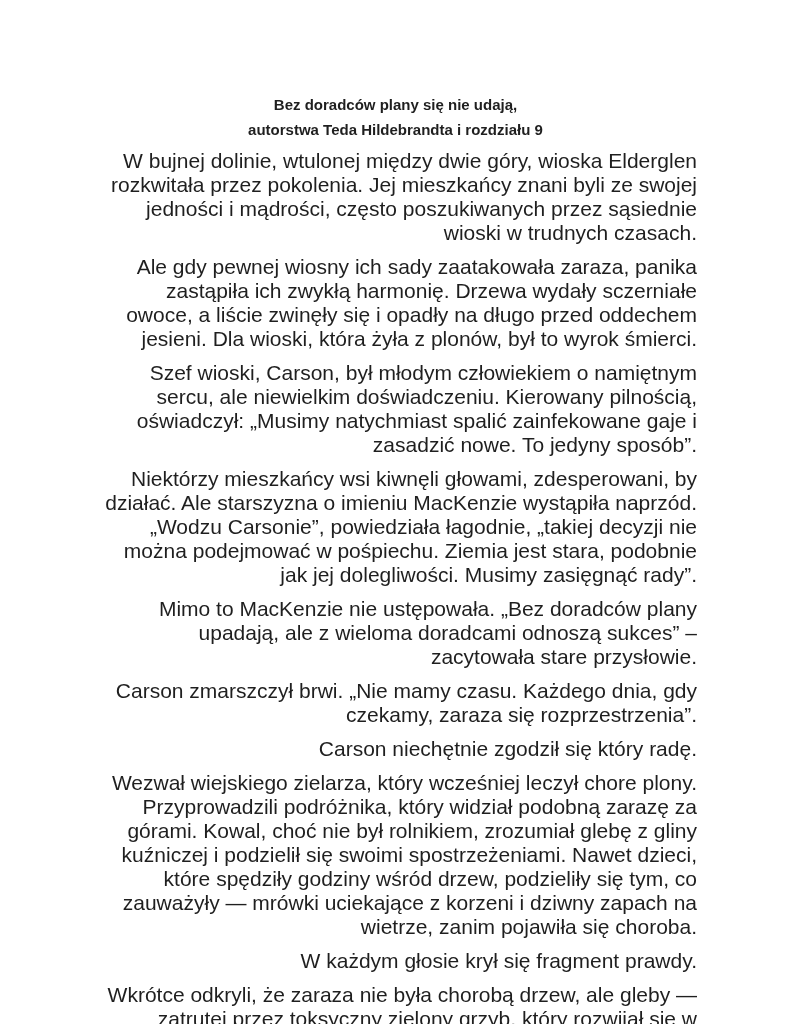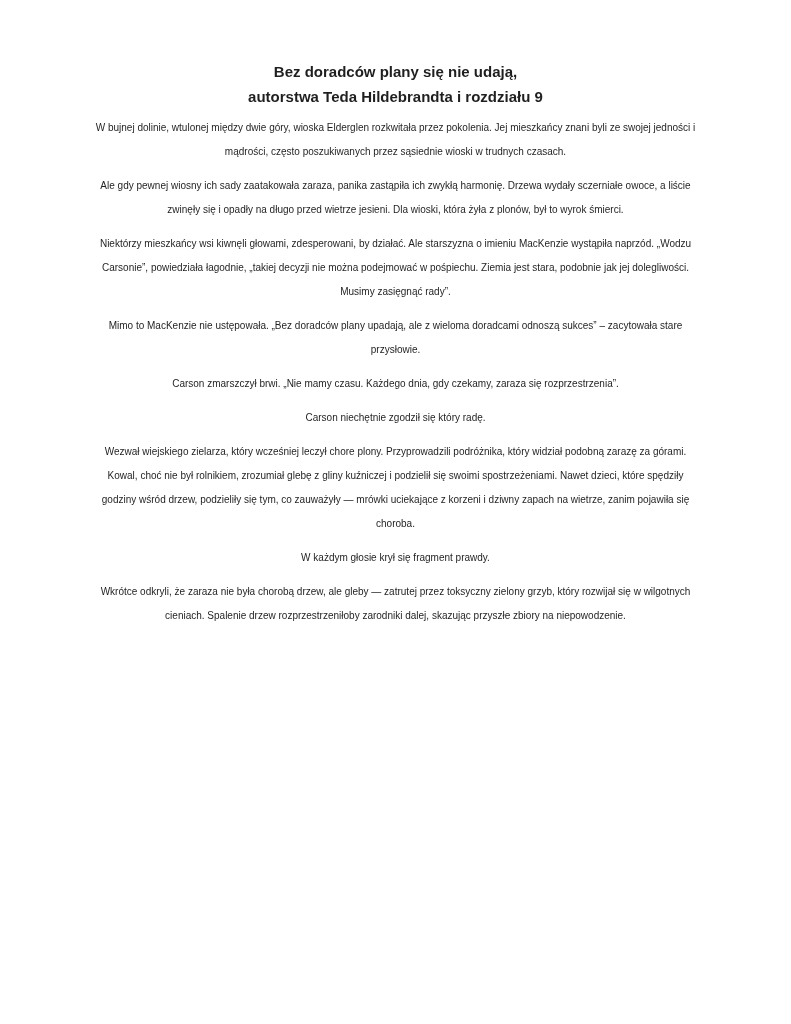--- a/index.html
+++ b/index.html
@@ -6,55 +6,56 @@
     margin: 0;
     padding: 0;
     background: #ffffff;
   }
   .page {
     position: relative;
     width: 791px;
     height: 1024px;
     box-sizing: border-box;
     background: #ffffff;
-    padding: 60px 94px 40px 94px;
+    padding: 93px 94px 40px 94px;
     font-family: "Liberation Sans", sans-serif;
     color: #1f1f1f;
     overflow: hidden;
   }
   .doc-title {
     font-weight: bold;
     text-align: center;
     font-size: 15px;
     line-height: 24.5px;
     margin: 0 0 7px 0;
   }
   .doc-title .title-line {
     display: block;
   }
   .body-text p {
     margin: 0 0 10px 0;
-    font-size: 10px;
+    font-size: 21px;
     line-height: 24px;
-    text-align: center;
+    text-align: right;
   }
 </style>
 </head>
 <body>
 
 <div class="page">
 
   <h1 class="doc-title">
     <span class="title-line">Bez doradców plany się nie udają,</span>
     <span class="title-line">autorstwa Teda Hildebrandta i rozdziału 9</span>
   </h1>
 
   <div class="body-text">
     <p>W bujnej dolinie, wtulonej między dwie góry, wioska Elderglen rozkwitała przez pokolenia. Jej mieszkańcy znani byli ze swojej jedności i mądrości, często poszukiwanych przez sąsiednie wioski w trudnych czasach.</p>
-    <p>Ale gdy pewnej wiosny ich sady zaatakowała zaraza, panika zastąpiła ich zwykłą harmonię. Drzewa wydały sczerniałe owoce, a liście zwinęły się i opadły na długo przed wietrze jesieni. Dla wioski, która żyła z plonów, był to wyrok śmierci.</p>
+    <p>Ale gdy pewnej wiosny ich sady zaatakowała zaraza, panika zastąpiła ich zwykłą harmonię. Drzewa wydały sczerniałe owoce, a liście zwinęły się i opadły na długo przed oddechem jesieni. Dla wioski, która żyła z plonów, był to wyrok śmierci.</p>
+    <p>Szef wioski, Carson, był młodym człowiekiem o namiętnym sercu, ale niewielkim doświadczeniu. Kierowany pilnością, oświadczył: „Musimy natychmiast spalić zainfekowane gaje i zasadzić nowe. To jedyny sposób”.</p>
     <p>Niektórzy mieszkańcy wsi kiwnęli głowami, zdesperowani, by działać. Ale starszyzna o imieniu MacKenzie wystąpiła naprzód. „Wodzu Carsonie”, powiedziała łagodnie, „takiej decyzji nie można podejmować w pośpiechu. Ziemia jest stara, podobnie jak jej dolegliwości. Musimy zasięgnąć rady”.</p>
     <p>Mimo to MacKenzie nie ustępowała. „Bez doradców plany upadają, ale z wieloma doradcami odnoszą sukces” – zacytowała stare przysłowie.</p>
     <p>Carson zmarszczył brwi. „Nie mamy czasu. Każdego dnia, gdy czekamy, zaraza się rozprzestrzenia”.</p>
     <p>Carson niechętnie zgodził się który radę.</p>
     <p>Wezwał wiejskiego zielarza, który wcześniej leczył chore plony. Przyprowadzili podróżnika, który widział podobną zarazę za górami. Kowal, choć nie był rolnikiem, zrozumiał glebę z gliny kuźniczej i podzielił się swoimi spostrzeżeniami. Nawet dzieci, które spędziły godziny wśród drzew, podzieliły się tym, co zauważyły — mrówki uciekające z korzeni i dziwny zapach na wietrze, zanim pojawiła się choroba.</p>
     <p>W każdym głosie krył się fragment prawdy.</p>
     <p>Wkrótce odkryli, że zaraza nie była chorobą drzew, ale gleby — zatrutej przez toksyczny zielony grzyb, który rozwijał się w wilgotnych cieniach. Spalenie drzew rozprzestrzeniłoby zarodniki dalej, skazując przyszłe zbiory na niepowodzenie.</p>
   </div>
 
 </div>

